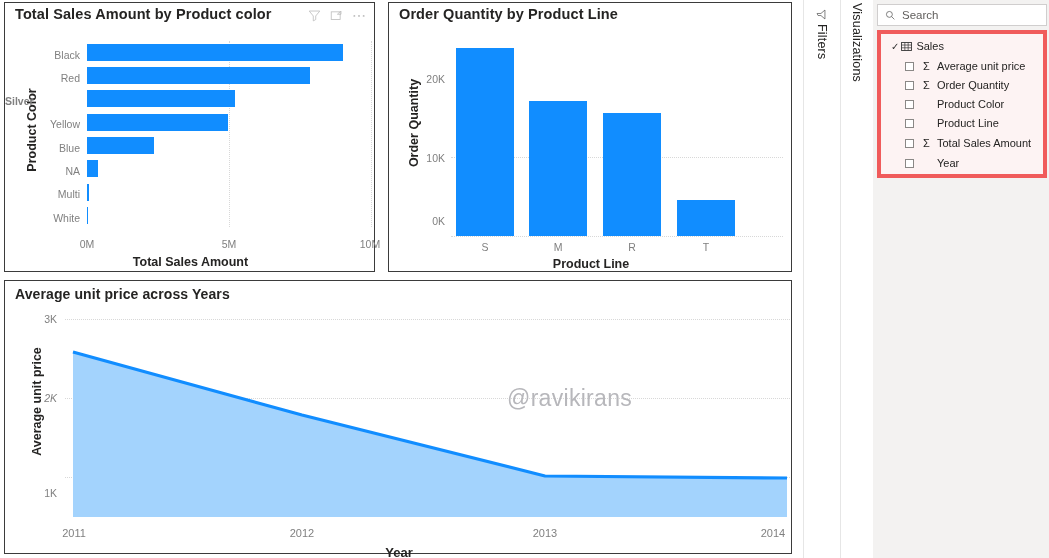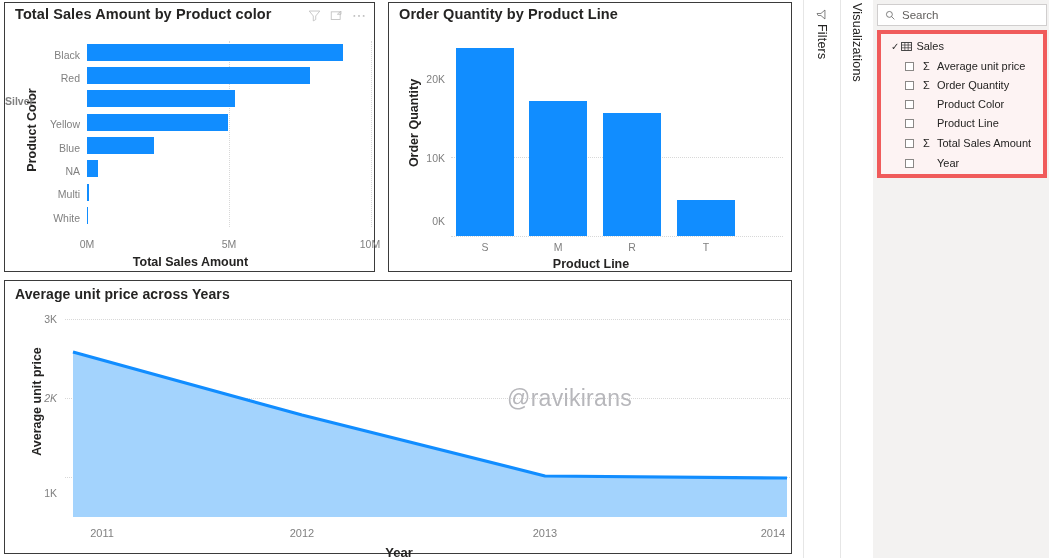--- a/index.html
+++ b/index.html
@@ -160,21 +160,21 @@
     <div class="gridline h" style="left:60px;top:117px;width:725px;"></div>
     <div class="gridline h" style="left:60px;top:196px;width:725px;"></div>
 
     <svg class="area-wrap" style="left:0;top:0;" width="788" height="245">
       <polygon points="68,71 297,134 540,195 782,197 782,236 68,236" fill="#A3D3FD"></polygon>
       <polyline points="68,71 297,134 540,195 782,197" fill="none" stroke="#118DFF" stroke-width="3.2" stroke-linejoin="round"></polyline>
     </svg>
 
     <div class="watermark" style="left:466px;top:104px;margin-left:36px;">@ravikirans</div>
 
-    <div class="tick" style="left:52px;top:246px;width:34px;text-align:center;font-size:11px;margin-left:28px;">2011</div>
+    <div class="tick" style="left:52px;top:246px;width:34px;text-align:center;font-size:11px;">2011</div>
     <div class="tick" style="left:280px;top:246px;width:34px;text-align:center;font-size:11px;">2012</div>
     <div class="tick" style="left:523px;top:246px;width:34px;text-align:center;font-size:11px;">2013</div>
     <div class="tick" style="left:751px;top:246px;width:34px;text-align:center;font-size:11px;">2014</div>
 
     <div class="axis-label" style="left:0;top:264px;width:788px;font-size:13px;">Year</div>
   </div>
 </div>
 
 <div class="side-strip" style="left:803px;top:0;width:37px;height:558px;background:#ffffff;">
   <span class="filter-funnel" style="left:12px;top:6px;">

